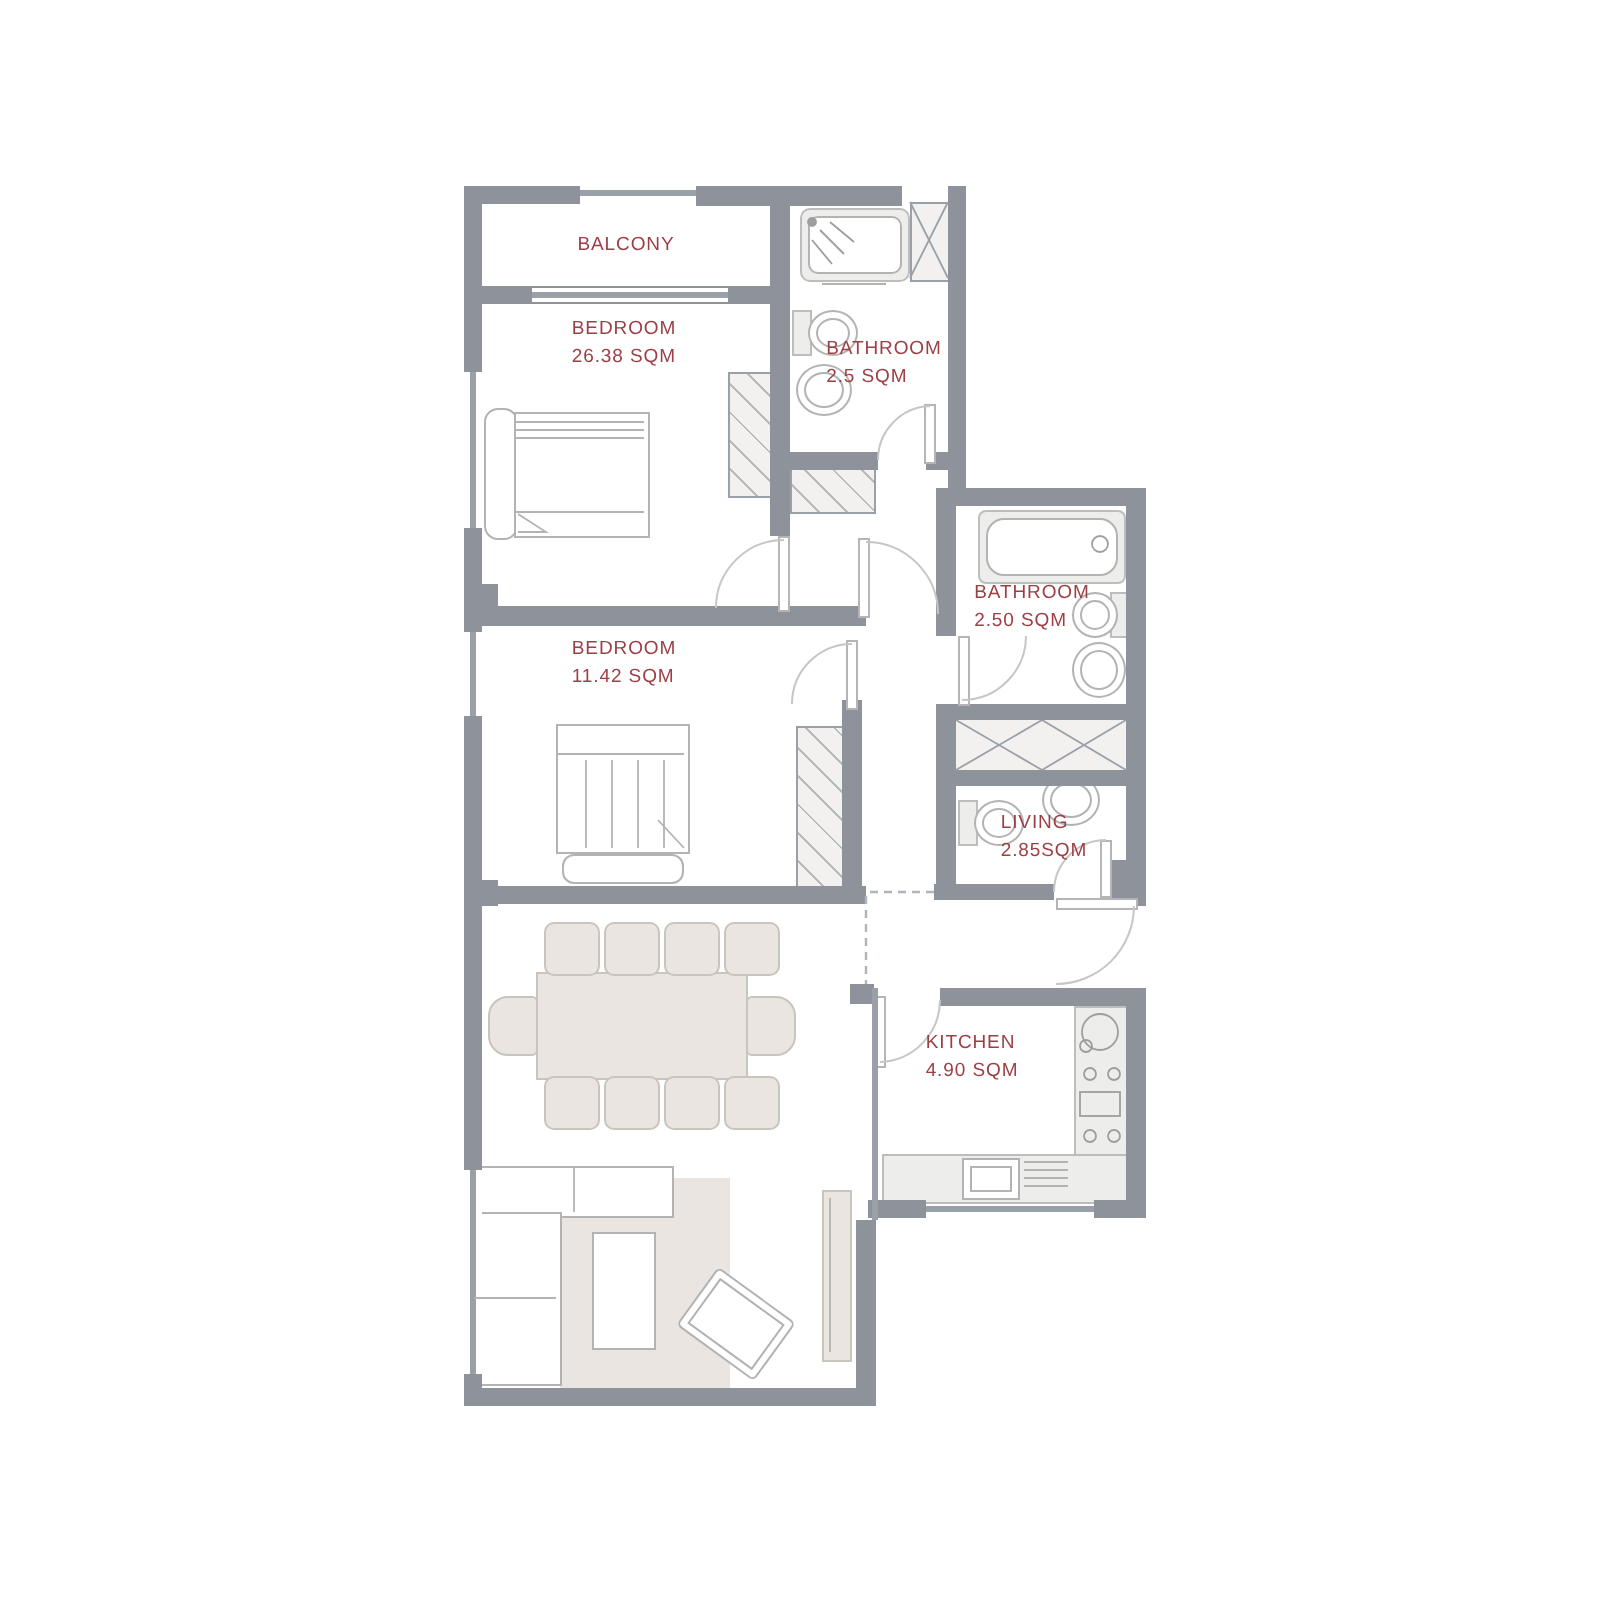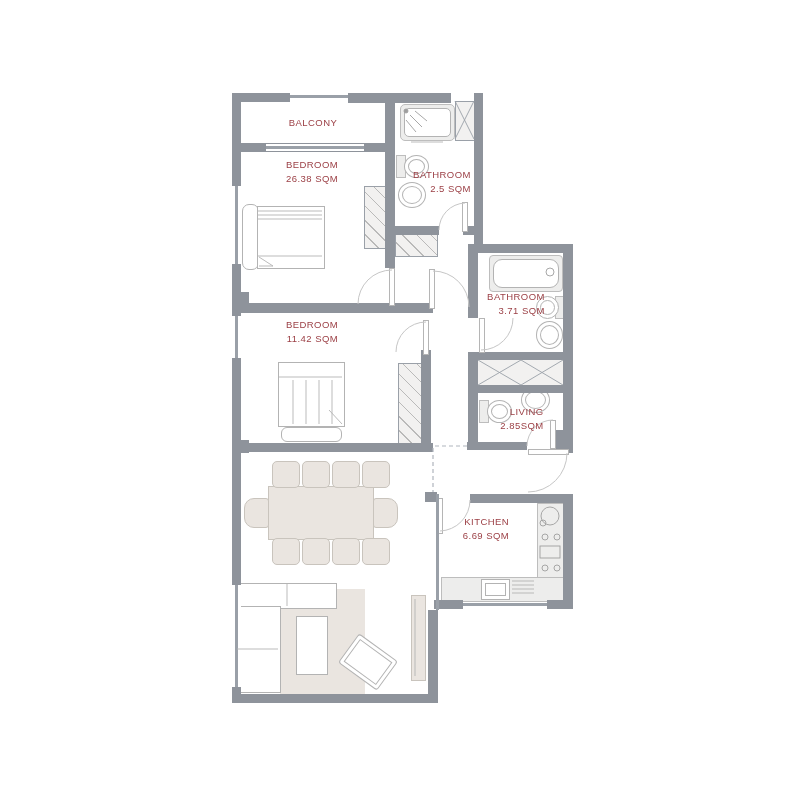--- a/index.html
+++ b/index.html
@@ -11,21 +11,21 @@
   .hatch{position:absolute;background:#f2f1f0;border:1px solid var(--winline);z-index:1;
          background-image:repeating-linear-gradient(45deg,rgba(140,140,140,0) 0 9px,rgba(140,140,140,.55) 9px 10px);}
   .furn{position:absolute;background:#fff;border:1px solid var(--line);z-index:1;}
   .beige{background:var(--beige);border:1px solid #c9c4bd;}
   .lite{background:var(--lite);border:1px solid #bdbdbd;}
   .round{border-radius:50%;}
   .soft{border-radius:5px;}
   .inner{position:absolute;inset:3px;border:1px solid var(--line);background:#fff;}
   .leaf{position:absolute;background:#fff;border:1px solid #b5b5b5;z-index:3;}
   .lbl{position:absolute;z-index:6;color:var(--label);font-size:9.5px;letter-spacing:.45px;
-       line-height:13.5px;text-align:right;white-space:nowrap;transform:translateX(-50%);}
+       line-height:13.5px;text-align:left;white-space:nowrap;transform:translateX(-50%);}
   #overlay{position:absolute;left:0;top:0;z-index:5;pointer-events:none;}
 </style>
 </head>
 <body>
 
 <div id="canvas">
 
   <div class="w" style="left:232px;top:93px;width:58px;height:9px"></div>
   <div class="winline" style="left:290px;top:95px;width:58px;height:3px"></div>
   <div class="w" style="left:348px;top:93px;width:103px;height:10px"></div>
@@ -204,24 +204,24 @@
   <div class="lbl" style="left:442px;top:168px">
     <div>BATHROOM</div>
     <div>2.5 SQM</div>
   </div>
   <div class="lbl" style="left:312px;top:318px">
     <div>BEDROOM</div>
     <div>11.42 SQM</div>
   </div>
   <div class="lbl" style="left:516px;top:290px">
     <div>BATHROOM</div>
-    <div>3.71 SQM</div>
+    <div>2.50 SQM</div>
   </div>
   <div class="lbl" style="left:522px;top:405px">
     <div>LIVING</div>
     <div>2.85SQM</div>
   </div>
   <div class="lbl" style="left:486px;top:515px">
     <div>KITCHEN</div>
-    <div>6.69 SQM</div>
+    <div>4.90 SQM</div>
   </div>
 
 </div>
 
 </body></html>

